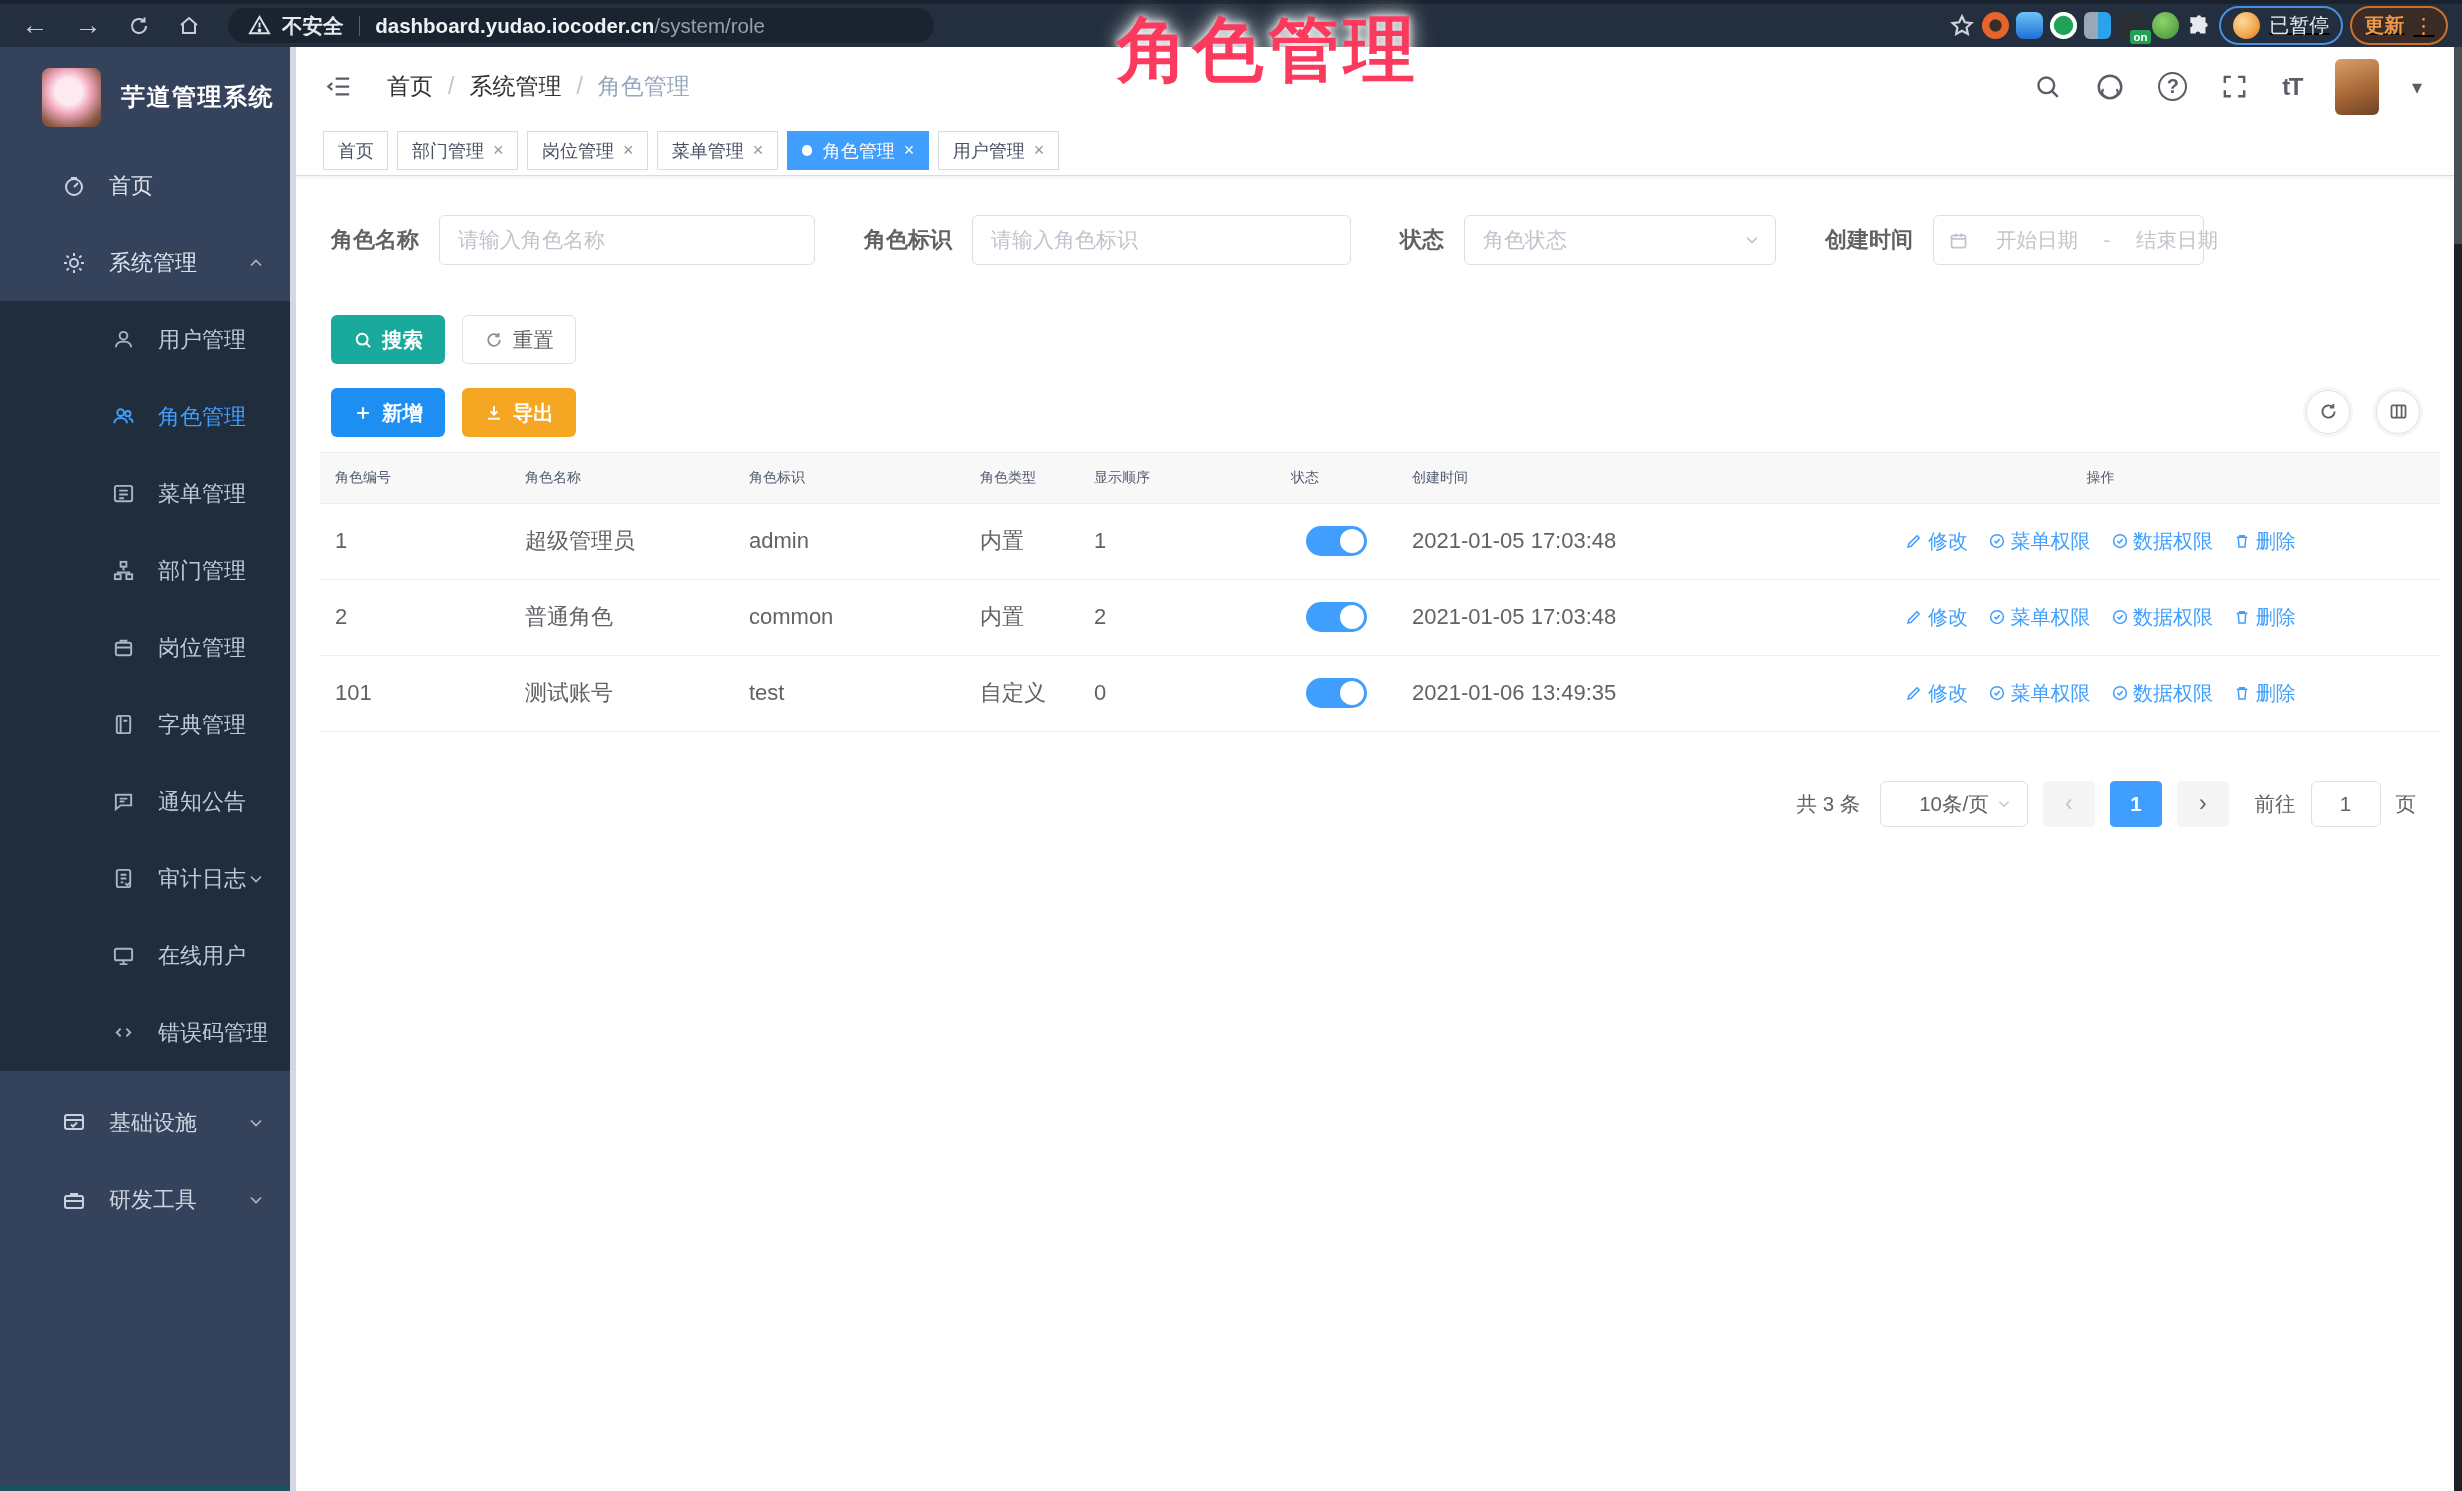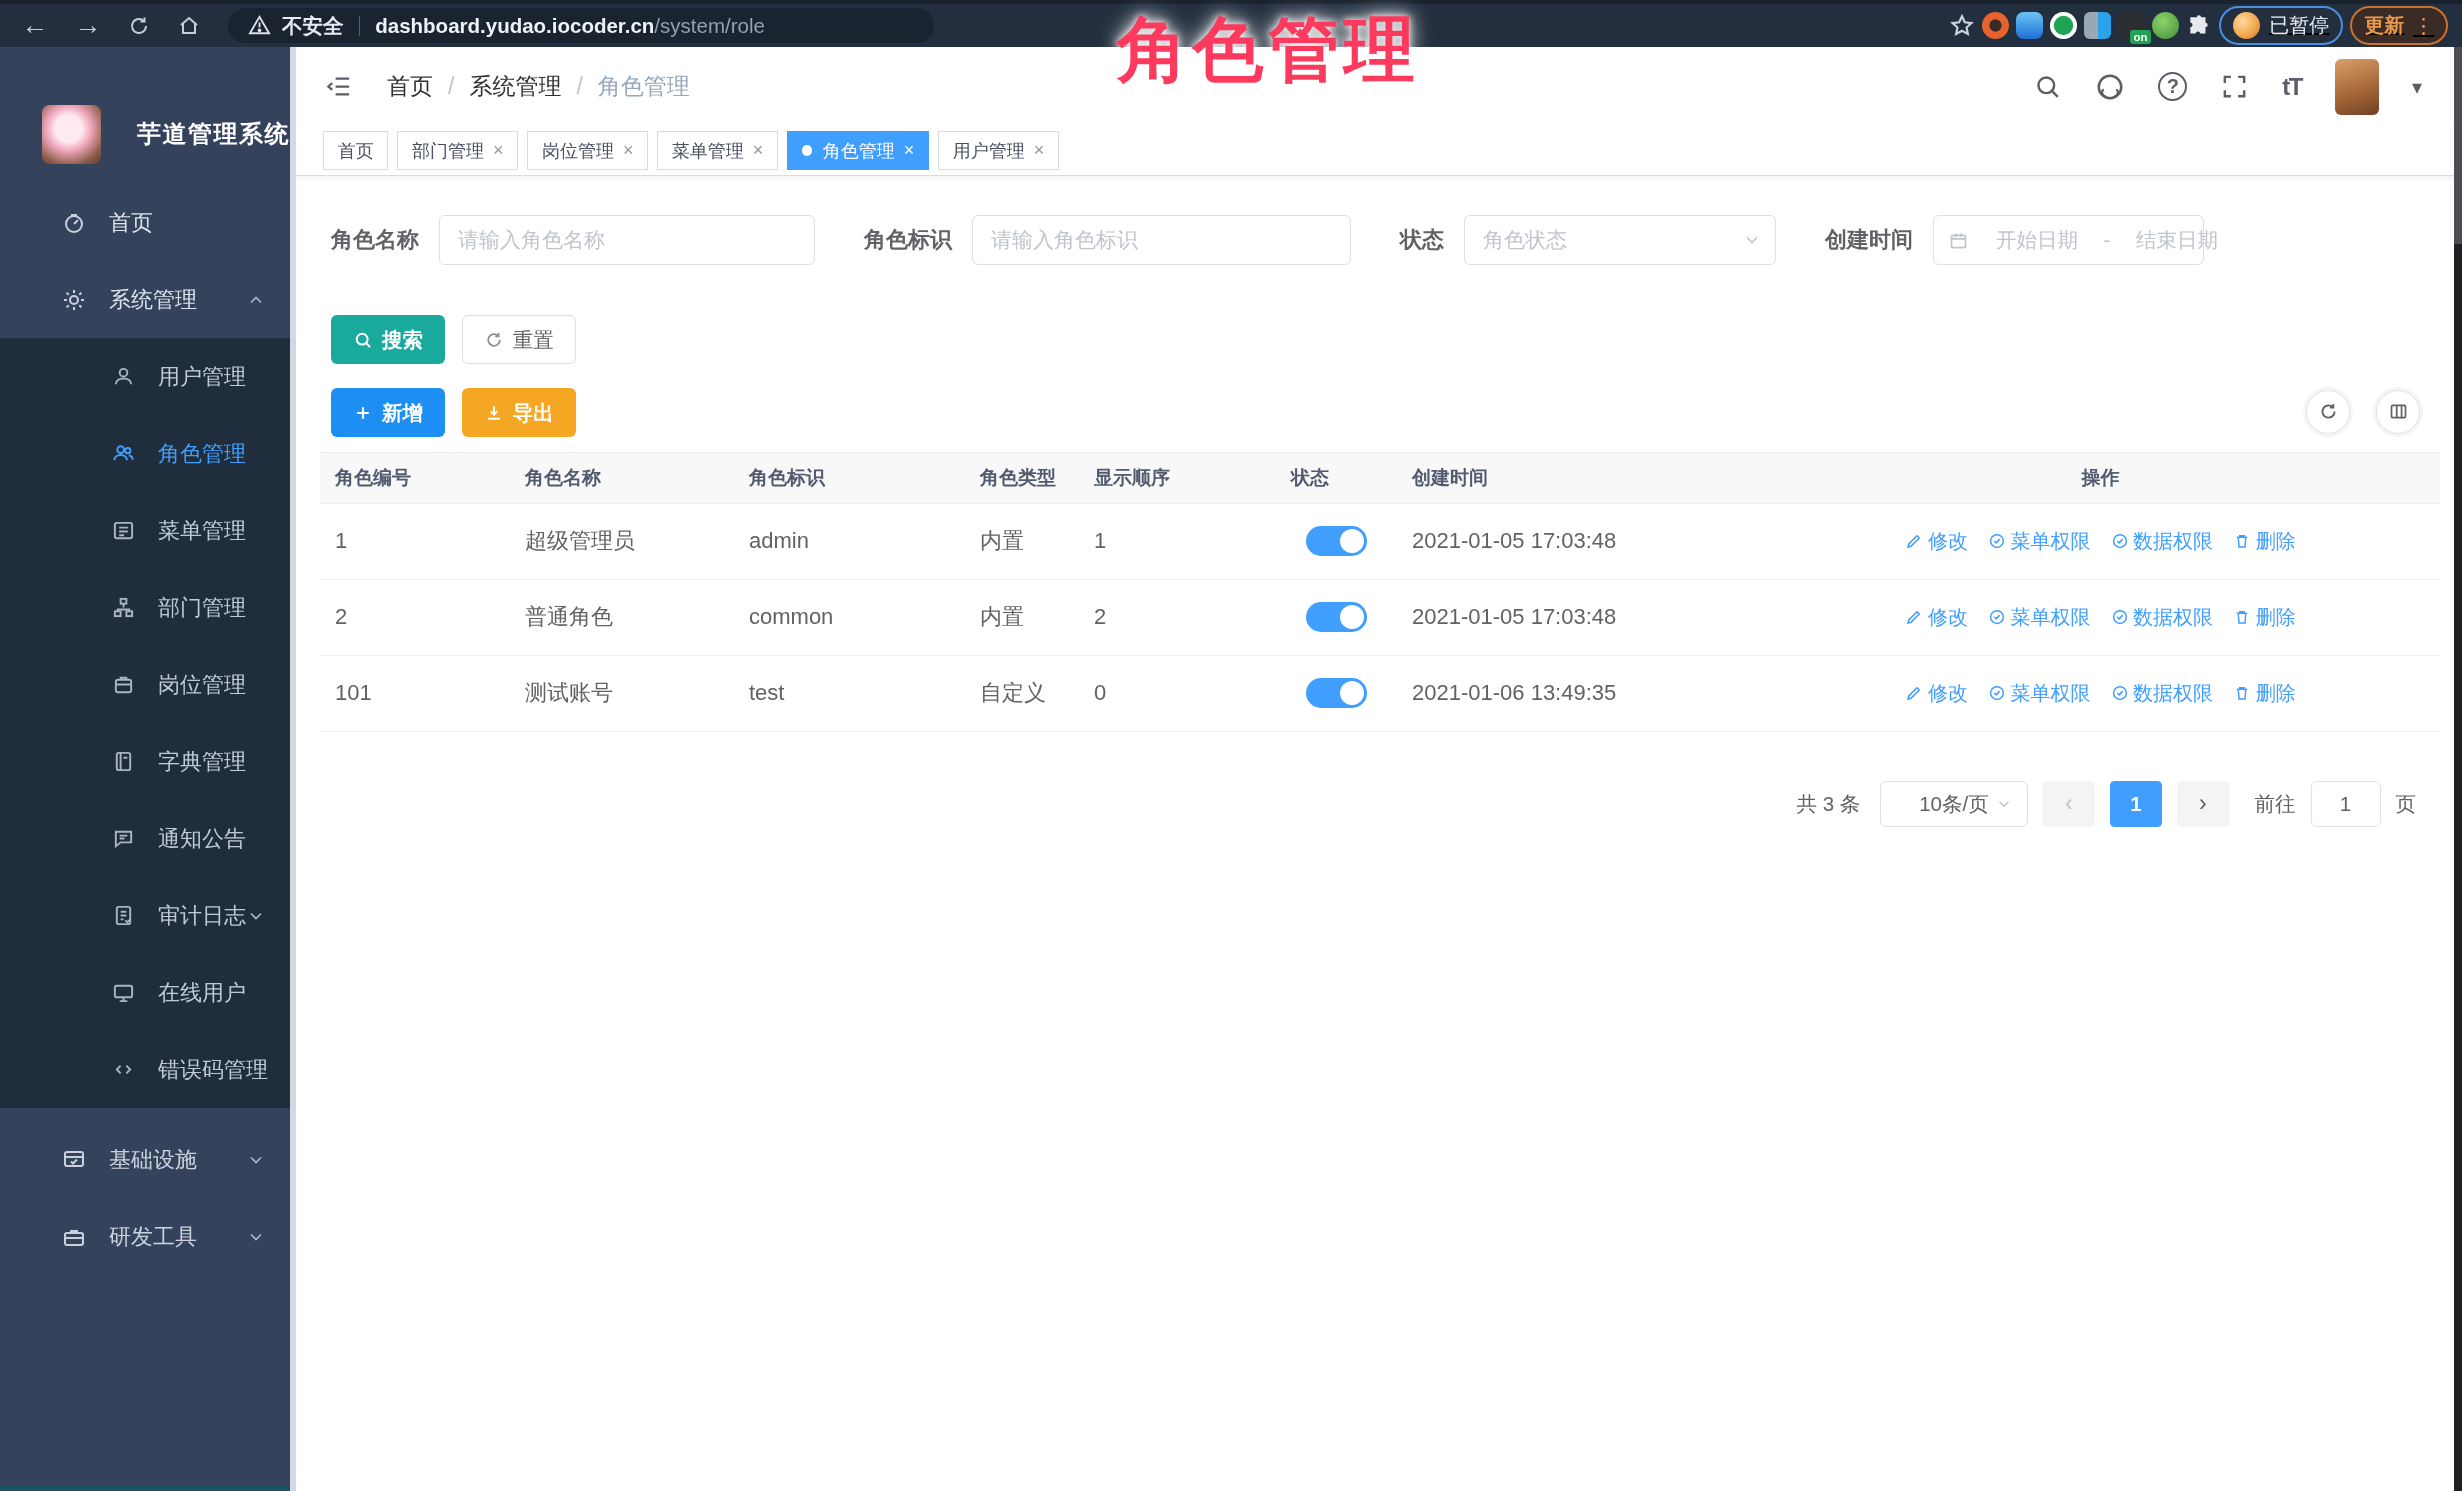--- a/index.html
+++ b/index.html
@@ -28,21 +28,21 @@
   .pill.update .kebab{ color:#ec9a4a; font-size:21px; }
   .b-avatar{ width:27px; height:27px; border-radius:50%; background:radial-gradient(circle at 35% 35%, #ffd9a0, #f0a448 60%, #c5702a); }
   .star-ic{ color:#cdd3da; }
 
   
   .annotation{ position:absolute; left:1117px; top:3px; z-index:60; font-size:71px; font-weight:bold; letter-spacing:4.6px; color:#FB3A5E;
     text-shadow:0 0 7.6px rgba(255,255,255,.95), 0 0 16.7px rgba(255,255,255,.85), 0 0 27px rgba(255,255,255,.6); }
 
   
   .sidebar{ position:absolute; left:0; top:47px; width:296px; height:1445px; background:#35425C; z-index:5; }
-  .logo-row{ height:100px; display:flex; align-items:center; padding-left:42px; gap:36px;margin-top:37px; }
+  .logo-row{ height:100px; display:flex; align-items:center; padding-left:42px; gap:20px; }
   .logo-img{ width:59px; height:59px; border-radius:7.6px; background:radial-gradient(circle at 45% 40%, #fde9ef 0 28%, #f0a8bd 46%, #8a5a46 78%, #5e3c2e); }
   .logo-title{ color:#fff; font-size:24px; font-weight:bold; letter-spacing:1.5px; }
   .s-item{ height:77px; display:flex; align-items:center; padding-left:62px; gap:23px; color:#dde3ec; font-size:22px; position:relative; cursor:pointer; }
   .s-item .s-icon{ color:#c9d1de; }
   .s-chev{ position:absolute; right:30px; color:#aeb6c4; }
   .submenu{ background:#1F2D3D; }
   .submenu .s-item{ padding-left:112px; color:#c0c9d8; }
   .submenu .s-item .s-icon{ color:#aab4c4; }
   .submenu .s-item.active, .submenu .s-item.active .s-icon{ color:#409EFF; }
   .bottom-group{ margin-top:13.7px; }
@@ -98,21 +98,21 @@
   .btn-reset{ background:#fff; color:#606266; border-color:#dcdfe6; font-weight:normal; }
   .btn-add{ background:#1D8FF2; color:#fff; }
   .btn-export{ background:#F5A623; color:#fff; }
   .tool-circles{ position:absolute; right:35px; top:1.5px; display:flex; gap:26px; }
   .circ{ width:44px; height:44px; border-radius:50%; border:0.8px solid #dfe2e8; background:#fff; display:flex; align-items:center; justify-content:center; color:#5f6368; box-shadow:0 0 0 3px rgba(210,215,225,.25); cursor:pointer; }
 
   
   .table-wrap{ margin:15px 15px 0 24px; border-top:0.8px solid #ebeef5; }
   table{ width:100%; border-collapse:collapse; table-layout:fixed; }
   col.c-id{width:190px;} col.c-name{width:224px;} col.c-key{width:231px;} col.c-type{width:114px;} col.c-sort{width:197px;} col.c-status{width:121px;} col.c-created{width:364px;}
-  thead th{ background:#f8f8f9; height:50px; font-size:19px; color:#515a6e; text-align:left; padding-left:15px; font-weight:bold; border-bottom:0.8px solid #ebeef5; }
+  thead th{ background:#f8f8f9; height:50px; font-size:14px; color:#515a6e; text-align:left; padding-left:15px; font-weight:normal; border-bottom:0.8px solid #ebeef5; }
   thead th.center, td.center{ text-align:center; padding-left:0; }
   tbody td{ height:76px; font-size:22px; color:#606266; padding-left:15px; border-bottom:0.8px solid #e7f1fb; }
   .toggle{ width:61px; height:30px; background:#409EFF; border-radius:15px; display:inline-block; position:relative; vertical-align:middle; cursor:pointer; }
   .toggle::after{ content:""; position:absolute; right:3px; top:3px; width:24px; height:24px; border-radius:50%; background:#fff; }
   .acts{ display:flex; align-items:center; justify-content:center; gap:20px; }
   .act{ color:#409EFF; font-size:20px; display:flex; align-items:center; gap:4.6px; cursor:pointer; white-space:nowrap; }
   .act .icon{ color:#409EFF; }
 
   
   .pager{ display:flex; align-items:center; justify-content:flex-end; gap:15px; margin:49px 39px 0 0; font-size:20.5px; color:#606266; }

